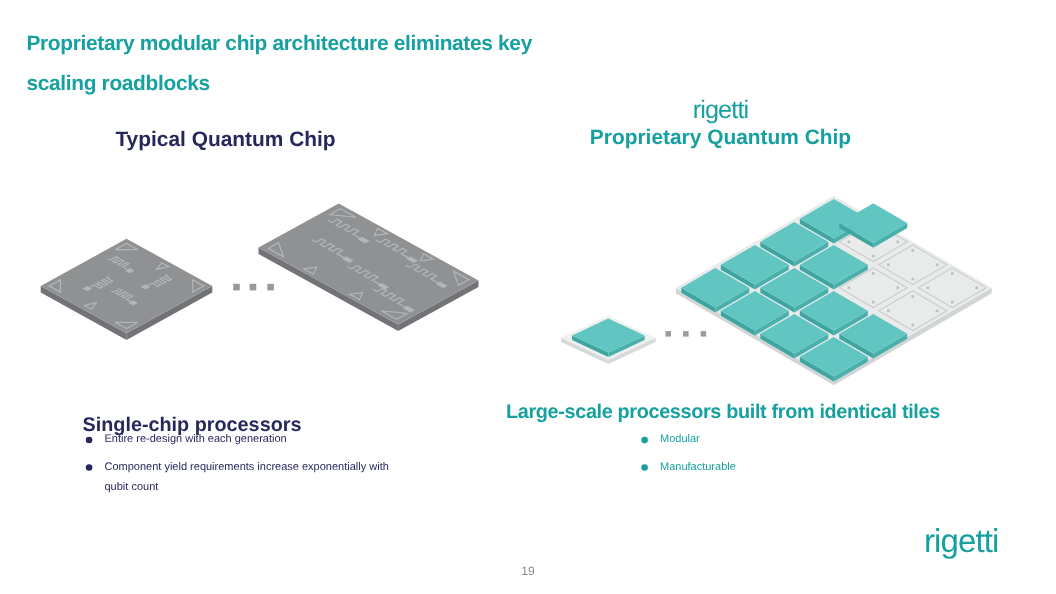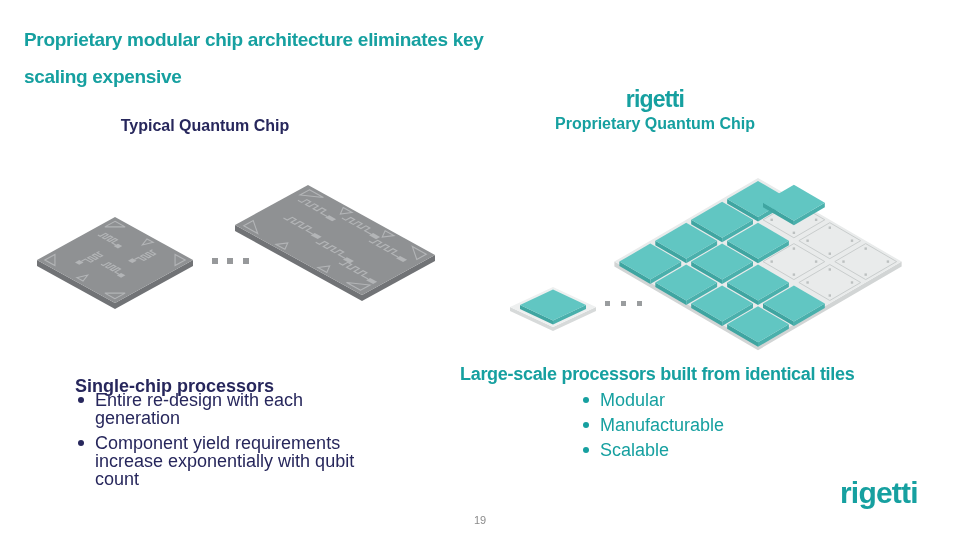--- a/index.html
+++ b/index.html
@@ -2,30 +2,30 @@
 <html style="--teal: #16a0a0; --navy: #27275c; --lc-chip_top: #8f9193; --lc-chip_side: #717376; --lc-trace: #b3b5b7; --lc-dots: #97999b; --rb-tile_top: #61c6c2; --rb-tile_side_left: #3fa5a1; --rb-tile_side_right: #4ab0ac; --rb-board_top: #e9ebeb; --rb-board_side: #d2d5d5; --rb-cell_outline: #c9cdcd; --rb-cell_dot: #bcc0c0; --rb-base_top: #eef0f0; --rb-base_side: #d7dada; --rb-dots: #9a9d9f;"><head>
 <meta charset="utf-8">
 <style>
   html,body{margin:0;padding:0;}
   body{width:960px;height:540px;background:#ffffff;overflow:hidden;position:relative;
        font-family:"Liberation Sans", sans-serif;}
   .abs{position:absolute;}
   .slide-title{left:24px;top:21px;width:908px;color:var(--teal);
        font-size:19px;line-height:37px;font-weight:bold;letter-spacing:-0.3px;}
   .slide-title span{display:block;}
-  .col-heading{font-size:16px;font-weight:bold;text-align:center;}
+  .col-heading{font-size:19px;font-weight:bold;text-align:center;}
   .left-heading{left:30px;top:117px;width:350px;color:var(--navy);}
   .right-heading{left:480px;top:115px;width:350px;color:var(--teal);}
-  .wordmark{color:var(--teal);font-weight:bold;letter-spacing:-0.8px;}
+  .wordmark{color:var(--teal);font-weight:normal;letter-spacing:-0.8px;}
   .logo-top{left:480px;top:86px;width:350px;text-align:center;font-size:23px;}
   .logo-bottom{left:840px;top:476px;width:110px;font-size:30px;text-align:left;}
   .sub-heading{font-size:18px;font-weight:bold;}
   .left-sub{left:75px;top:364px;width:360px;color:var(--navy);margin-top:12px;}
   .right-sub{left:460px;top:364px;width:440px;color:var(--teal);text-align:left;letter-spacing:-0.3px;}
-  ul.bullets{list-style:none;margin:0;padding:0;font-size:18px;line-height:18px;}
+  ul.bullets{list-style:none;margin:0;padding:0;font-size:10px;line-height:18px;}
   .left-bullets{left:75px;top:391px;width:300px;color:var(--navy);}
   .right-bullets{left:580px;top:391px;width:220px;color:var(--teal);}
   ul.bullets li{position:relative;padding-left:20px;margin-bottom:7px;}
   .right-bullets li{padding-left:16px;}
   ul.bullets li::before{content:'';position:absolute;left:3px;top:6px;width:6px;height:6px;
        border-radius:50%;background:currentColor;}
   .page-number{left:0;top:514px;width:960px;text-align:center;color:#8b8b8b;font-size:11px;}
   
   .chip-top{fill:var(--lc-chip_top);}
   .chip-side{fill:var(--lc-chip_side);}
@@ -37,21 +37,21 @@
   .base-side{fill:var(--rb-base_side);}
   .tile-top{fill:var(--rb-tile_top);}
   .tile-sl{fill:var(--rb-tile_side_left);}
   .tile-sr{fill:var(--rb-tile_side_right);}
 </style>
 </head>
 <body>
 
 <div class="abs slide-title">
   <span>Proprietary modular chip architecture eliminates key</span>
-  <span>scaling expensive</span>
+  <span>scaling roadblocks</span>
 </div>
 
 <div class="abs col-heading left-heading">Typical Quantum Chip</div>
 
 <div class="abs wordmark logo-top">rigetti</div>
 
 <div class="abs col-heading right-heading">Proprietary Quantum Chip</div>
 
 <svg class="abs" style="left:30px;top:175px;" width="420" height="140" viewBox="0 0 420 140">
   <defs>
@@ -202,18 +202,17 @@
 <ul class="abs bullets left-bullets">
     <li>Entire re-design with each generation</li>
     <li>Component yield requirements increase exponentially with qubit count</li>
   </ul>
 
 <div class="abs sub-heading right-sub">Large-scale processors built from identical tiles</div>
 
 <ul class="abs bullets right-bullets">
     <li>Modular</li>
     <li>Manufacturable</li>
-    <li>Scalable</li>
   </ul>
 
 <div class="abs wordmark logo-bottom">rigetti</div>
 
 <div class="abs page-number">19</div>
 
 </body></html>

